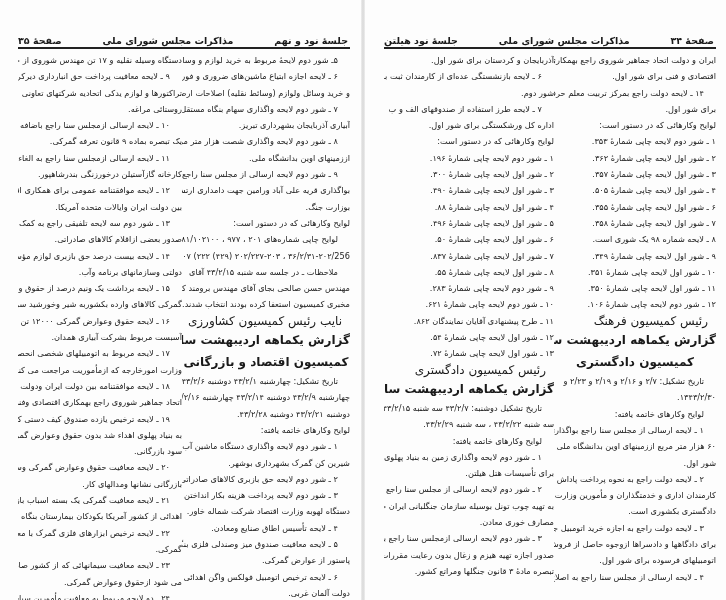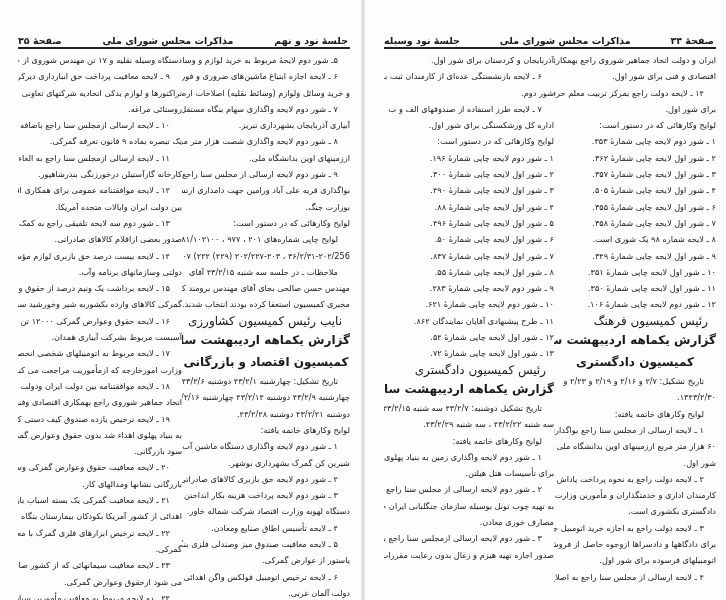--- a/index.html
+++ b/index.html
@@ -110,21 +110,21 @@
         <div class="line ind">۲۴ ـ دو لایحه مربوط به معافیت مأمورین سیاسی</div>
       </div>
   </div>
 
   <div class="gutter"></div>
 
   <div class="page right">
     <div class="header">
       <span>صفحهٔ ۳۴</span>
       <span>مذاکرات مجلس شورای ملی</span>
-      <span>جلسهٔ نود وسیله</span>
+      <span>جلسهٔ نود هیلتن</span>
     </div>
     <div class="rule"></div>
     <div class="col c1">
         <div class="line">ایران و دولت اتحاد جماهیر شوروی راجع بهمکاری</div>
         <div class="line">اقتصادی و فنی برای شور اول.</div>
         <div class="line ind">۱۴ ـ لایحه دولت راجع بمرکز تربیت معلم حرفه‌ای</div>
         <div class="line">برای شور اول.</div>
         <div class="line center">لوایح وکارهائی که در دستور است:</div>
         <div class="line center">۱ ـ شور دوم لایحه چاپی شمارهٔ ۳۵۳.</div>
         <div class="line center">۲ ـ شور اول لایحه چاپی شمارهٔ ۳۶۲.</div>
@@ -179,16 +179,17 @@
         <div class="line ind">تاریخ تشکیل دوشنبه: ۴۳/۲/۷ سه شنبه ۴۳/۲/۱۵</div>
         <div class="line">سه شنبه ۴۳/۲/۲۲ ، سه شنبه ۴۳/۲/۲۹.</div>
         <div class="line ind">لوایح وکارهای خاتمه یافته:</div>
         <div class="line ind">۱ ـ شور دوم لایحه واگذاری زمین به بنیاد پهلوی</div>
         <div class="line">برای تأسیسات هتل هیلتن.</div>
         <div class="line ind">۲ ـ شور دوم لایحه ارسالی از مجلس سنا راجع</div>
         <div class="line">به تهیه چوب تونل بوسیله سازمان جنگلبانی ایران جهت</div>
         <div class="line">مصارف خوری معادن.</div>
         <div class="line ind">۳ ـ شور دوم لایحه ارسالی ازمجلس سنا راجع به</div>
         <div class="line">صدور اجازه تهیه هیزم و زغال بدون رعایت مقررات بند ۹</div>
+        <div class="line">تبصره مادهٔ ۳ قانون جنگلها ومراتع کشور.</div>
       </div>
   </div>
 
 </div>
 
 </body></html>

